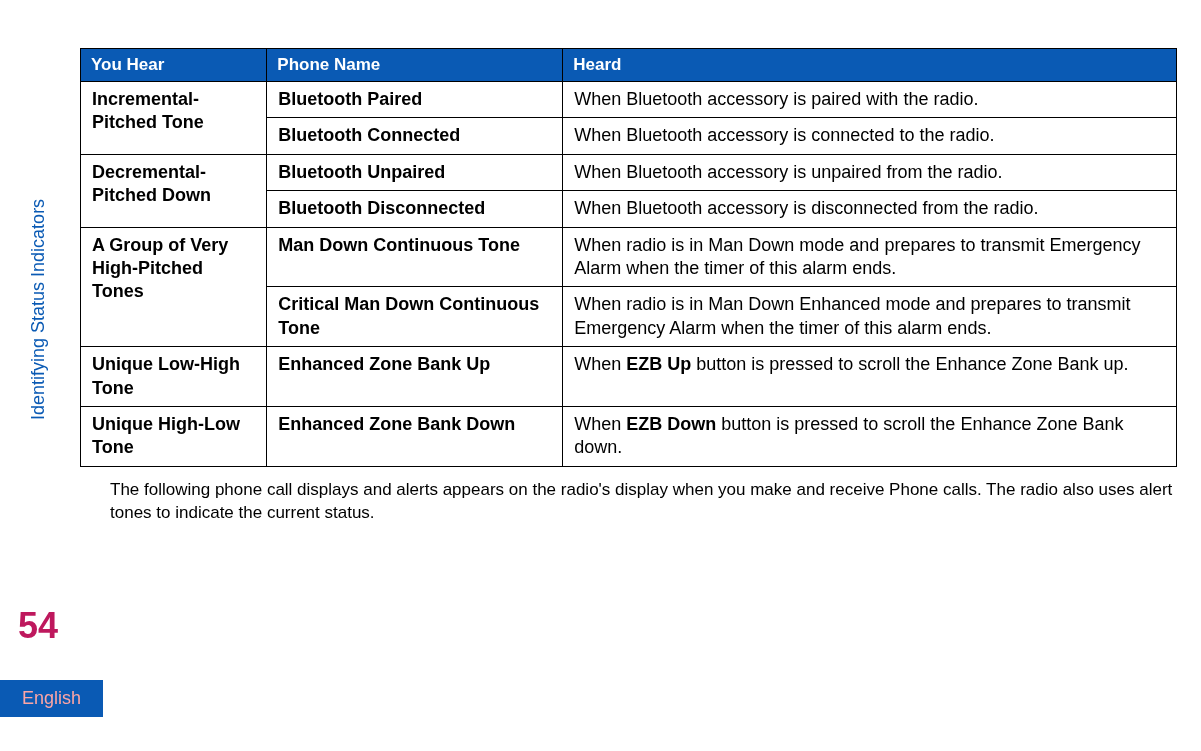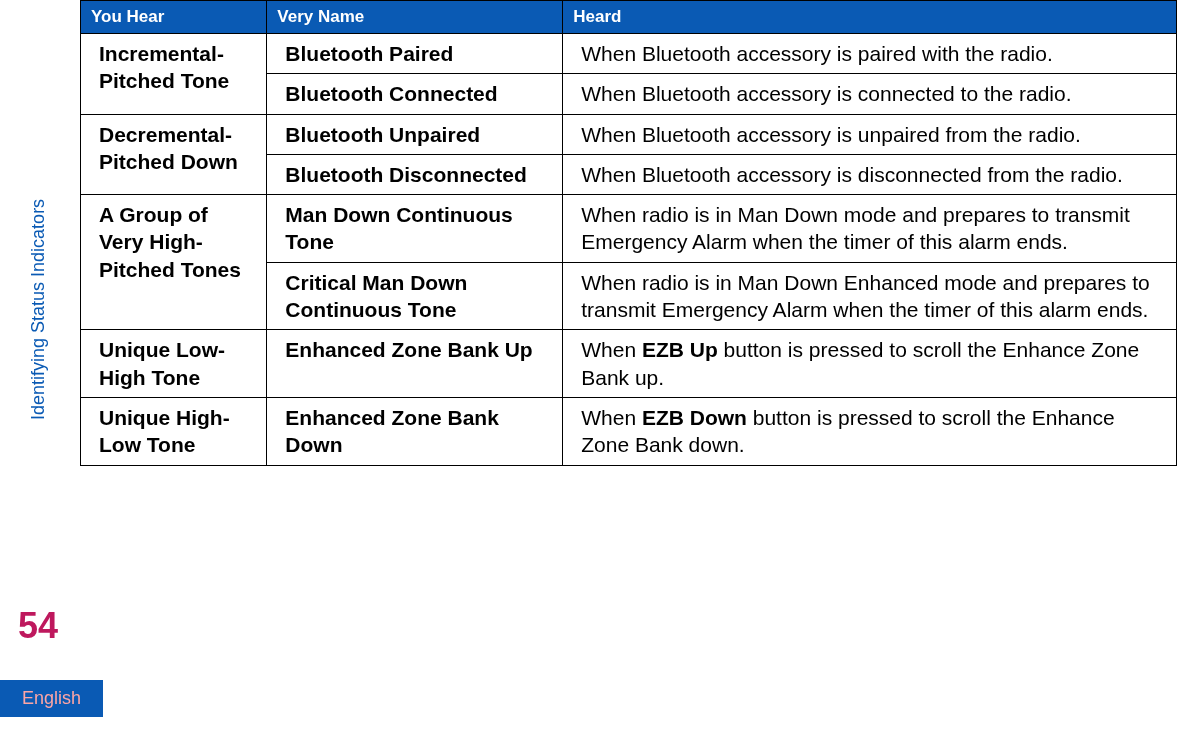--- a/index.html
+++ b/index.html
@@ -44,35 +44,36 @@
   }
   .content {
     position: absolute;
     left: 80px;
     top: 0;
     right: 24px;
   }
   table {
     border-collapse: collapse;
     width: 100%;
+    margin-top: 48px;
   }
   th {
     background: #0a5ab4;
     color: #fff;
     text-align: left;
     font-weight: bold;
     padding: 6px 10px;
     border: 1px solid #000;
     font-size: 17px;
   }
   td {
     border: 1px solid #000;
-    padding: 6px 18px;
+    padding: 6px 11px;
     vertical-align: top;
-    font-size: 21px;
+    font-size: 18px;
     line-height: 1.3;
   }
   td.label { font-weight: bold; }
   td.tone  { font-weight: bold; }
   .section-title {
     font-weight: bold;
     font-size: 19px;
     margin-top: 28px;
     border-bottom: 1px solid #000;
     padding-bottom: 2px;
@@ -94,21 +95,21 @@
 <div class="content">
   <table>
     <colgroup>
       <col style="width:17%">
       <col style="width:27%">
       <col style="width:56%">
     </colgroup>
     <thead>
       <tr>
         <th>You Hear</th>
-        <th>Very Name</th>
+        <th>Phone Name</th>
         <th>Heard</th>
       </tr>
     </thead>
     <tbody>
 
       <tr>
         <td class="label" rowspan="2">Incremental-Pitched Tone</td>
         <td class="tone">Bluetooth Paired</td>
         <td>When Bluetooth accessory is paired with the radio.</td>
       </tr>
@@ -144,13 +145,14 @@
       </tr>
 
       <tr>
         <td class="label">Unique High-Low Tone</td>
         <td class="tone">Enhanced Zone Bank Down</td>
         <td><span>When </span><b>EZB Down</b><span> button is pressed to scroll the Enhance Zone Bank down.</span></td>
       </tr>
     </tbody>
   </table>
 
+  <div class="section-body">The following phone call displays and alerts appears on the radio's display when you make and receive Phone calls. The radio also uses alert tones to indicate the current status.</div>
 </div>
 
 </body></html>

